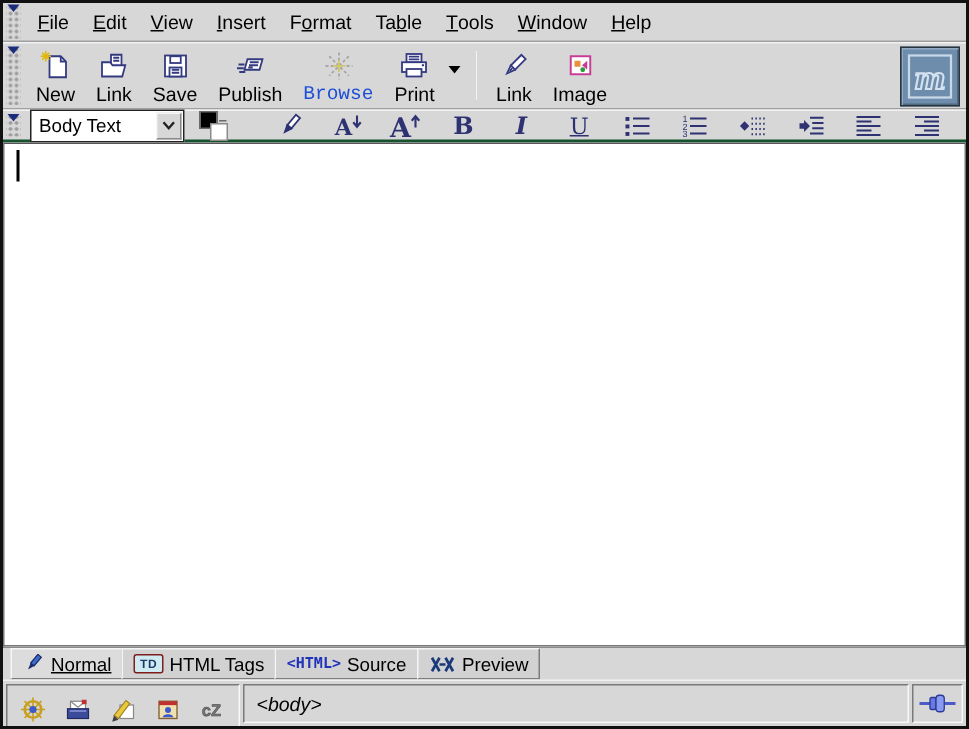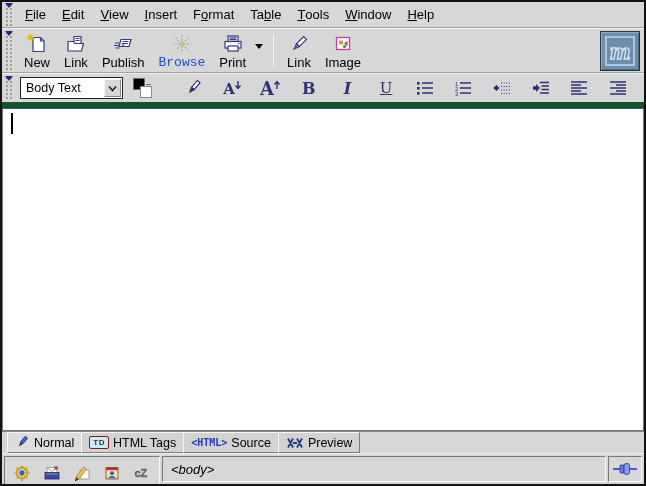--- a/index.html
+++ b/index.html
@@ -62,22 +62,22 @@
     width:40px; height:40px; background:#6e8cab;
     border:1px solid #28343e; box-shadow: inset 1px 1px 0 #93abc2, inset -1px -1px 0 #51697f;
     display:flex; align-items:center; justify-content:center;
   }
   .throbber svg text {
     font-family:"DejaVu Serif",serif; font-weight:bold; font-style:italic;
   }
 
   
   .formattoolbar {
-    height:35px; display:flex; align-items:center;
-    border-top:1px solid #f2f2f2; border-bottom:6px solid #14532d;
+    height:22px; display:flex; align-items:center;
+    border-top:1px solid #f2f2f2; border-bottom:2px solid #14532d;
     background:#d7d7d7; padding:1px 2px 1px 1px;
   }
   .combo {
     width:103px; height:22px; background:#fff; border:1px solid #222;
     display:flex; align-items:center; margin-left:3px; font-size:12.5px;
   }
   .combo-val { flex:1; padding-left:5px; }
   .combo-arrow {
     width:17px; height:18px; margin-right:1px; background:#d7d7d7;
     border:1px solid #888; border-top-color:#f6f6f6; border-left-color:#f6f6f6;
@@ -109,21 +109,21 @@
     height:22px; background:#d7d7d7; display:flex; align-items:stretch;
     padding-left:5px; border-top:1px solid #8a8a8a;
   }
   .tab {
     display:flex; align-items:center; gap:4px; padding:0 7px;
     font-size:12.5px; white-space:nowrap;
     background:#d2d2d2; border:1px solid #7c7c7c;
     border-top-color:#f6f6f6; border-left-color:#f6f6f6;
     margin-left:-1px;
   }
-  .tab.active { background:#dcdcdc; }
+  .tab.active { background:#dcdcdc;text-decoration:underline; }
   .tab:first-child { margin-left:0; }
   .tdbox {
     font:bold 8px "Liberation Sans",sans-serif; color:#1a3a6a;
     background:#cfeaf0; border:1px solid #7f1d1d; border-radius:2px;
     padding:1px 3px; letter-spacing:0.5px;
   }
   .srcpfx { font:bold 10px "DejaVu Sans Mono",monospace; color:#2233bb; }
 
   
   .statusbar {
@@ -214,20 +214,31 @@
       <span class="tbicon">
         <svg width="22" height="22" viewBox="0 0 22 22" fill="none" stroke="#333a80" stroke-width="1.2">
           <path d="M9 3.5 h7 v8 h-7 z" fill="#fff"></path>
           <path d="M10.5 5.5 h4 M10.5 7.5 h4"></path>
           <path d="M3 8.5 h5.5 l1.5 2 h8.5 l-2 7.5 H3 z" fill="#fff"></path>
         </svg>
       </span>
       <span>Link</span>
     </button>
 
+    <button class="tbbtn">
+      <span class="tbicon">
+        <svg width="22" height="22" viewBox="0 0 22 22" fill="none" stroke="#333a80" stroke-width="1.2">
+          <rect x="4" y="4" width="14" height="14" fill="#fff"></rect>
+          <rect x="7.5" y="4.5" width="7" height="4.5" fill="#fff"></rect>
+          <rect x="7" y="12" width="8" height="6" fill="#fff"></rect>
+          <path d="M8.5 13.5 h5 M8.5 15.5 h5"></path>
+        </svg>
+      </span>
+      <span>Save</span>
+    </button>
 
     <button class="tbbtn">
       <span class="tbicon">
         <svg width="22" height="22" viewBox="0 0 22 22" fill="none" stroke="#333a80" stroke-width="1.2">
           <path d="M9 6.5 h10 l-2 7 H7 z" fill="#fff"></path>
           <path d="M10.5 8.5 h6 M10 10.5 h6 M9.5 12 h3"></path>
           <path d="M3 10 h4 M2 12.5 h4.5 M3.5 15 h4"></path>
         </svg>
       </span>
       <span>Publish</span>

